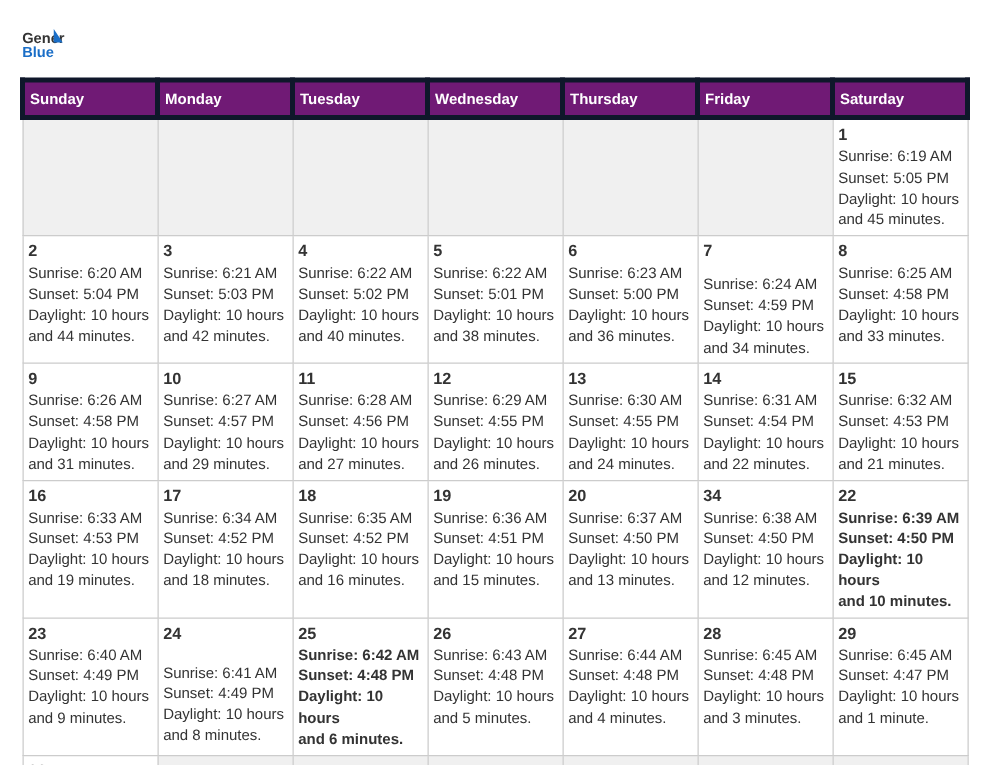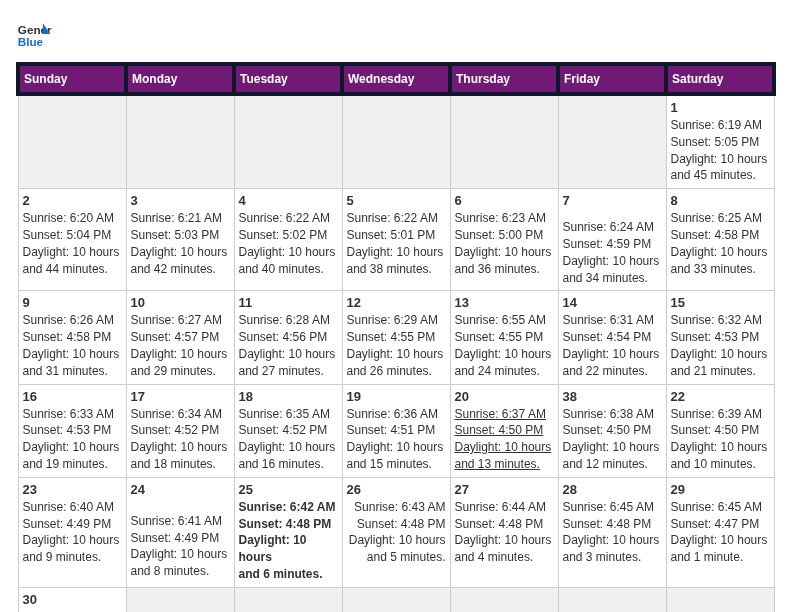--- a/index.html
+++ b/index.html
@@ -184,21 +184,21 @@
         </td>
         <td>
           <span class="day-num">12</span>
           <div class="day-info" style="white-space: pre-line;">Sunrise: 6:29 AM
 Sunset: 4:55 PM
 Daylight: 10 hours
 and 26 minutes.</div>
         </td>
         <td>
           <span class="day-num">13</span>
-          <div class="day-info" style="white-space: pre-line;">Sunrise: 6:55 AM
+          <div class="day-info" style="white-space: pre-line;">Sunrise: 6:30 AM
 Sunset: 4:55 PM
 Daylight: 10 hours
 and 24 minutes.</div>
         </td>
         <td>
           <span class="day-num">14</span>
           <div class="day-info" style="white-space: pre-line;">Sunrise: 6:31 AM
 Sunset: 4:54 PM
 Daylight: 10 hours
 and 22 minutes.</div>
@@ -235,35 +235,35 @@
         </td>
         <td>
           <span class="day-num">19</span>
           <div class="day-info" style="white-space: pre-line;">Sunrise: 6:36 AM
 Sunset: 4:51 PM
 Daylight: 10 hours
 and 15 minutes.</div>
         </td>
         <td>
           <span class="day-num">20</span>
-          <div class="day-info" style="white-space: pre-line; text-decoration: underline;">Sunrise: 6:37 AM
+          <div class="day-info" style="white-space: pre-line;">Sunrise: 6:37 AM
 Sunset: 4:50 PM
 Daylight: 10 hours
 and 13 minutes.</div>
         </td>
         <td>
-          <span class="day-num">38</span>
+          <span class="day-num">34</span>
           <div class="day-info" style="white-space: pre-line;">Sunrise: 6:38 AM
 Sunset: 4:50 PM
 Daylight: 10 hours
 and 12 minutes.</div>
         </td>
         <td>
           <span class="day-num">22</span>
-          <div class="day-info" style="white-space: pre-line;">Sunrise: 6:39 AM
+          <div class="day-info" style="white-space: pre-line; font-weight: bold;">Sunrise: 6:39 AM
 Sunset: 4:50 PM
 Daylight: 10 hours
 and 10 minutes.</div>
         </td>
       </tr>
       <tr>
         <td>
           <span class="day-num">23</span>
           <div class="day-info" style="white-space: pre-line;">Sunrise: 6:40 AM
 Sunset: 4:49 PM
@@ -279,21 +279,21 @@
         </td>
         <td>
           <span class="day-num">25</span>
           <div class="day-info" style="white-space: pre-line; font-weight: bold;">Sunrise: 6:42 AM
 Sunset: 4:48 PM
 Daylight: 10 hours
 and 6 minutes.</div>
         </td>
         <td>
           <span class="day-num">26</span>
-          <div class="day-info" style="white-space: pre-line; text-align: right;">Sunrise: 6:43 AM
+          <div class="day-info" style="white-space: pre-line;">Sunrise: 6:43 AM
 Sunset: 4:48 PM
 Daylight: 10 hours
 and 5 minutes.</div>
         </td>
         <td>
           <span class="day-num">27</span>
           <div class="day-info" style="white-space: pre-line;">Sunrise: 6:44 AM
 Sunset: 4:48 PM
 Daylight: 10 hours
 and 4 minutes.</div>

